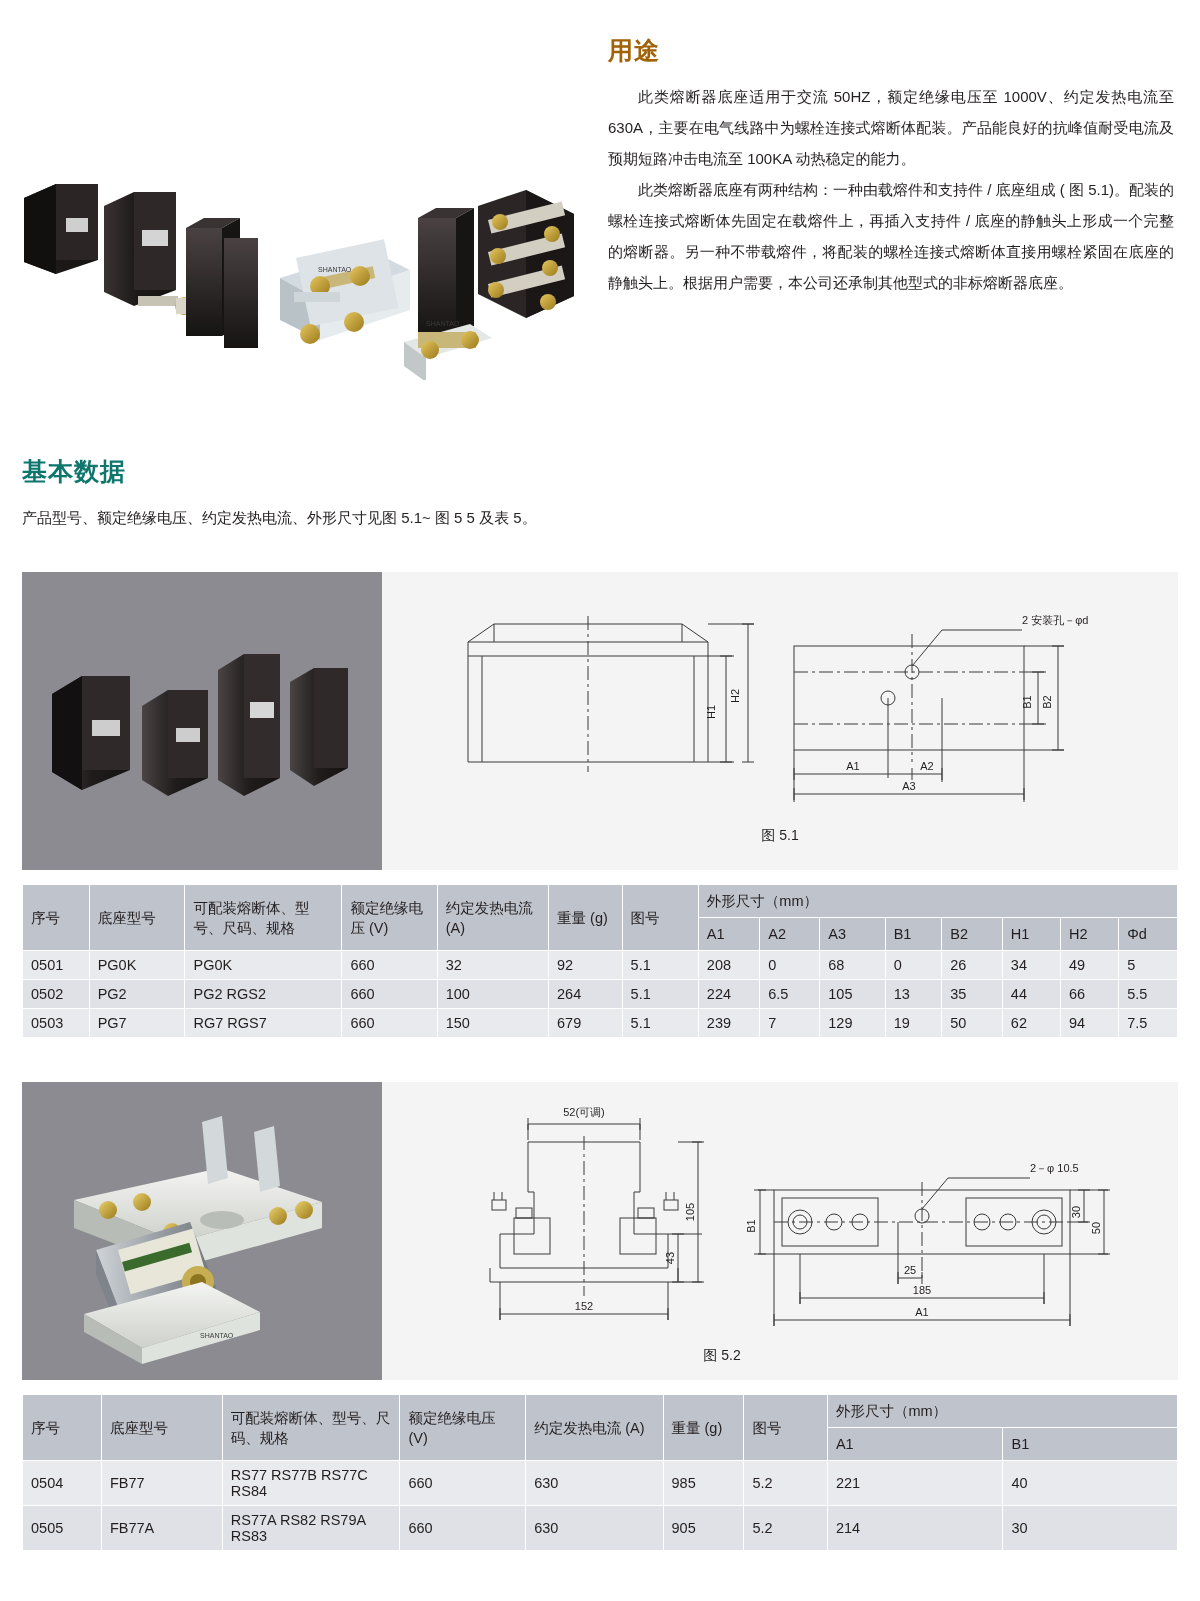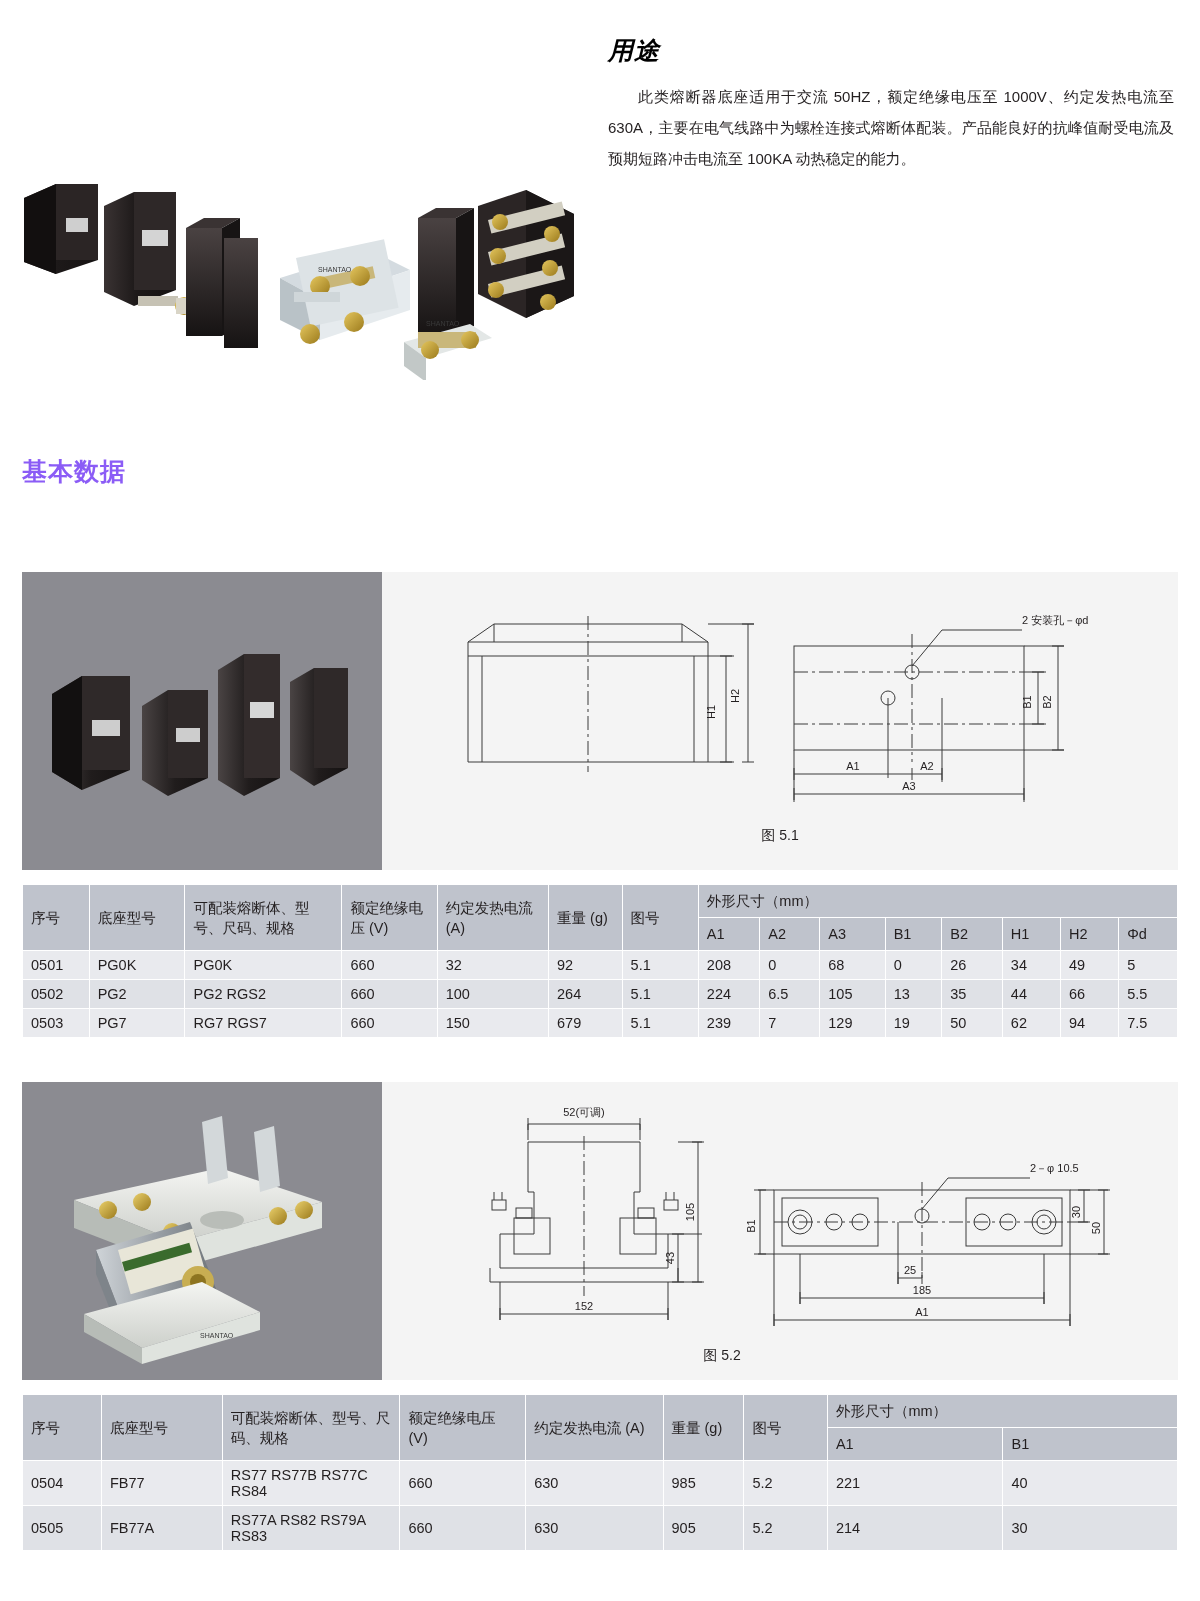--- a/index.html
+++ b/index.html
@@ -11,33 +11,32 @@
     position:relative;
     overflow:hidden;
   }
   .page{position:relative;width:1200px;height:1601px;}
   .hero-photo{
     position:absolute;left:18px;top:110px;width:560px;height:270px;
     background:#ffffff;
   }
   .text-col{position:absolute;left:608px;top:34px;width:566px;}
   h2.sec{
-    font-size:25px;font-weight:bold;color:#000000;margin:0 0 14px 0;
+    font-size:25px;font-weight:bold;color:#a16207;margin:0 0 14px 0;
     letter-spacing:1px;
-    font-style:italic;
   }
   .para{
     font-size:15px;line-height:31px;text-align:justify;text-justify:inter-ideograph;
     margin:0;color:#231f20;text-indent:2em;
   }
   .sec2{margin-top:40px;}
 
   h2.basic{
     position:absolute;left:22px;top:455px;margin:0;
-    font-size:25px;font-weight:bold;color:#8b5cf6;letter-spacing:1px;
+    font-size:25px;font-weight:bold;color:#0f766e;letter-spacing:1px;
   }
   .basic-note{
     position:absolute;left:22px;top:506px;width:1100px;
     font-size:15px;line-height:24px;color:#231f20;
   }
 
   
   .panel{position:absolute;background:#8d8d93;}
   .panel-left{background:#8b8b91;}
   .panel-right{background:#f4f4f4;}
@@ -139,23 +138,25 @@
         <circle cx="532" cy="158" r="8" fill="url(#brs)"></circle>
       <circle cx="478" cy="180" r="8" fill="url(#brs)"></circle>
         <circle cx="530" cy="192" r="8" fill="url(#brs)"></circle>
     </svg>
   </div>
 
   <div class="text-col">
     <h2 class="sec">用途</h2>
     <p class="para">此类熔断器底座适用于交流 50HZ，额定绝缘电压至 1000V、约定发热电流至 630A，主要在电气线路中为螺栓连接式熔断体配装。产品能良好的抗峰值耐受电流及预期短路冲击电流至 100KA 动热稳定的能力。</p>
 
+    <p class="para">此类熔断器底座有两种结构：一种由载熔件和支持件 / 底座组成 ( 图 5.1)。配装的螺栓连接式熔断体先固定在载熔件上，再插入支持件 / 底座的静触头上形成一个完整的熔断器。另一种不带载熔件，将配装的螺栓连接式熔断体直接用螺栓紧固在底座的静触头上。根据用户需要，本公司还承制其他型式的非标熔断器底座。</p>
   </div>
 
   <h2 class="basic">基本数据</h2>
+  <div class="basic-note">产品型号、额定绝缘电压、约定发热电流、外形尺寸见图 5.1~ 图 5 5 及表 5。</div>
 
   <div class="panel panel-left" style="left:22px;top:572px;width:360px;height:298px;">
     <svg width="360" height="298" viewBox="0 0 360 298">
       <rect x="0" y="0" width="360" height="298" fill="#8b8b91"></rect>
       <defs>
         <linearGradient id="g1" x1="0" y1="0" x2="1" y2="0">
           <stop offset="0" stop-color="#4a4444"></stop>
             <stop offset="0.5" stop-color="#201c1c"></stop>
             <stop offset="1" stop-color="#151212"></stop>
         </linearGradient>

